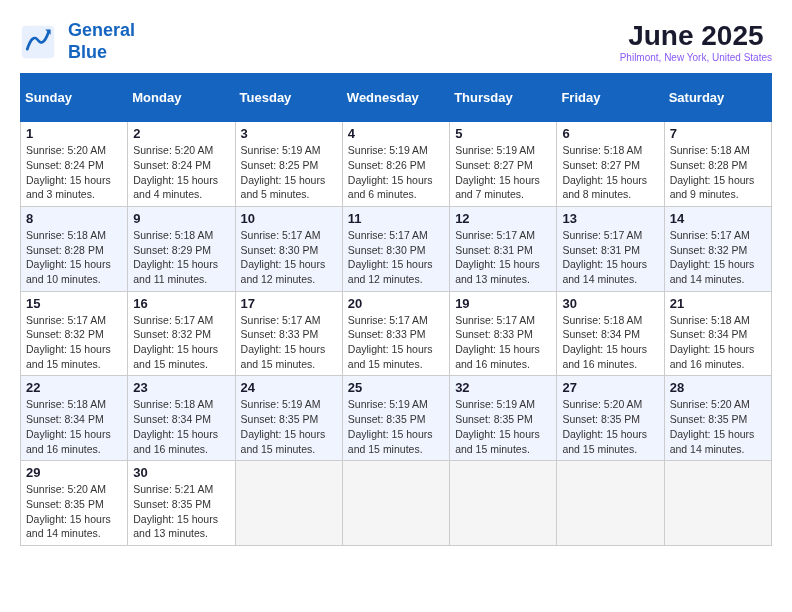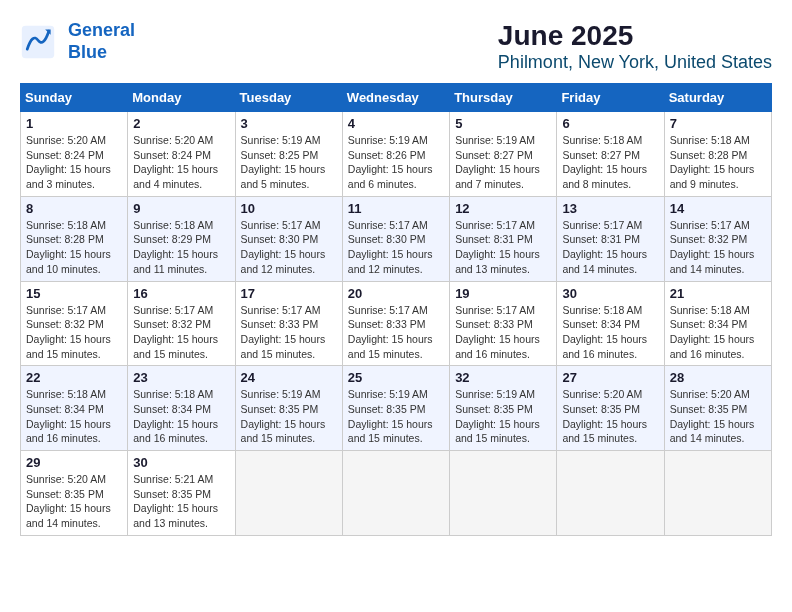--- a/index.html
+++ b/index.html
@@ -25,39 +25,39 @@
       font-size: 18px;
       font-weight: bold;
       color: #1a1a2e;
       line-height: 1.2;
     }
     .logo-text span { color: #1565c0; }
     .logo-icon {
       width: 36px;
       height: 36px;
     }
-    .title-block { text-align: left; }
+    .title-block { text-align: center; }
     .month-title {
       font-size: 28px;
       font-weight: bold;
       color: #1a1a2e;
     }
     .location {
-      font-size: 18px;
-      color: #0c4a6e;
+      font-size: 10px;
+      color: #8b5cf6;
     }
     .calendar {
       width: 100%;
       border-collapse: collapse;
       font-size: 11px;
     }
     .calendar th {
       background: #1565c0;
       color: #fff;
-      padding: 6px 4px;
+      padding: 16px 4px;
       text-align: left;
       font-size: 13px;
       font-weight: bold;
       border: 1px solid #1565c0;
     }
     .calendar td {
       border: 1px solid #ccc;
       vertical-align: top;
       padding: 4px 5px;
       width: 107px;

